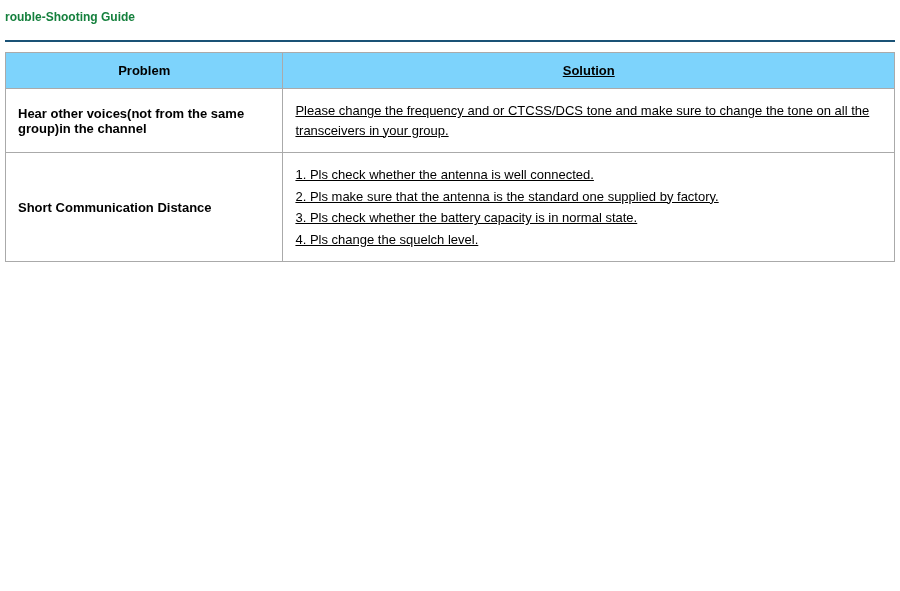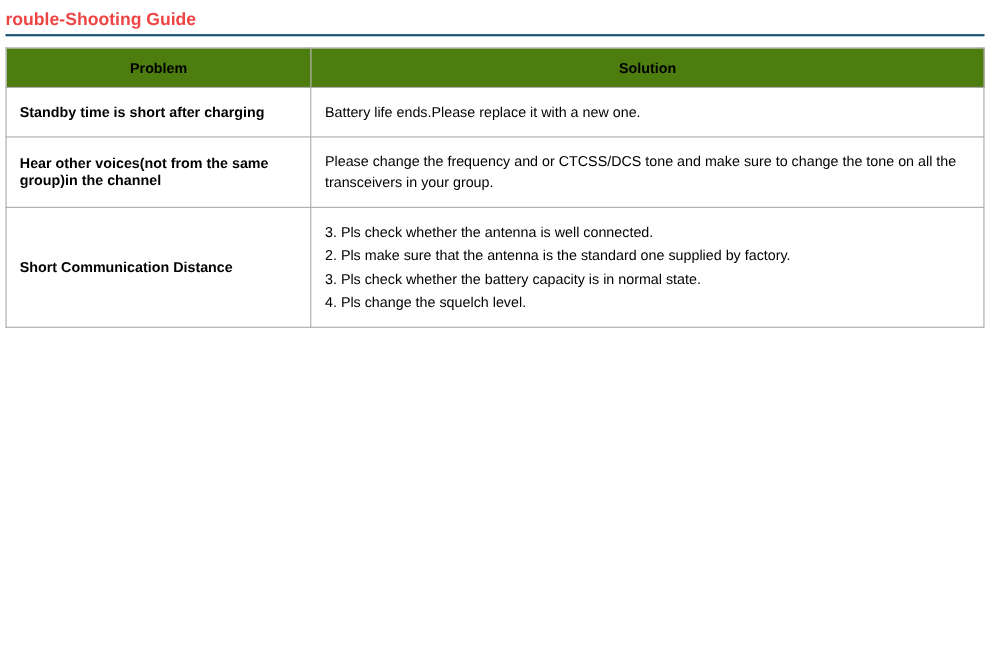--- a/index.html
+++ b/index.html
@@ -12,86 +12,81 @@
       font-size: 13px;
       background: #fff;
       color: #000;
       width: 900px;
       min-height: 591px;
     }
     .page-container {
       padding: 10px 5px 10px 5px;
     }
     .page-title {
-      font-size: 16px;
+      font-size: 12px;
       font-weight: bold;
-      color: #ef4444;
+      color: #15803d;
       border-bottom: 2px solid #1a5276;
-      padding-bottom: 3px;
+      padding-bottom: 16px;
       margin-bottom: 10px;
     }
     table {
       width: 100%;
       border-collapse: collapse;
       border: 1px solid #aaa;
     }
     th, td {
       border: 1px solid #aaa;
       padding: 10px 12px;
       vertical-align: middle;
     }
     thead th {
-      background: #4d7c0f;
+      background: #7dd3fc;
       font-weight: bold;
       font-size: 13px;
     }
     tbody td {
       vertical-align: middle;
     }
     .problem-col {
       width: 280px;
       font-weight: bold;
     }
     .solution-col {
       width: 620px;
+      text-decoration: underline;
     }
     .solution-col p {
       margin: 2px 0;
       line-height: 1.5;
     }
   </style>
 </head>
 <body>
 
 <div class="page-container">
   <div class="page-title">rouble-Shooting Guide</div>
   <table>
     <thead>
       <tr>
         <th class="problem-col">Problem</th>
         <th class="solution-col">Solution</th>
       </tr>
     </thead>
     <tbody id="table-body">
         <tr>
-          <td class="problem-col">Standby time is short after charging</td>
-          <td class="solution-col">
-            <p>Battery life ends.Please replace it with a new one.</p>
-          </td>
-        </tr>
-        <tr>
           <td class="problem-col">Hear other voices(not from the same group)in the channel</td>
           <td class="solution-col">
             <p>Please change the frequency and or CTCSS/DCS tone and make sure to change the tone on all the transceivers in your group.</p>
           </td>
         </tr>
         <tr>
           <td class="problem-col">Short Communication Distance</td>
           <td class="solution-col">
-            <p>3. Pls check whether the antenna is well connected.</p>
+            <p>1. Pls check whether the antenna is well connected.</p>
             <p>2. Pls make sure that the antenna is the standard one supplied by factory.</p>
             <p>3. Pls check whether the battery capacity is in normal state.</p>
             <p>4. Pls change the squelch level.</p>
           </td>
         </tr>
       </tbody>
   </table>
 </div>
 
 </body></html>

